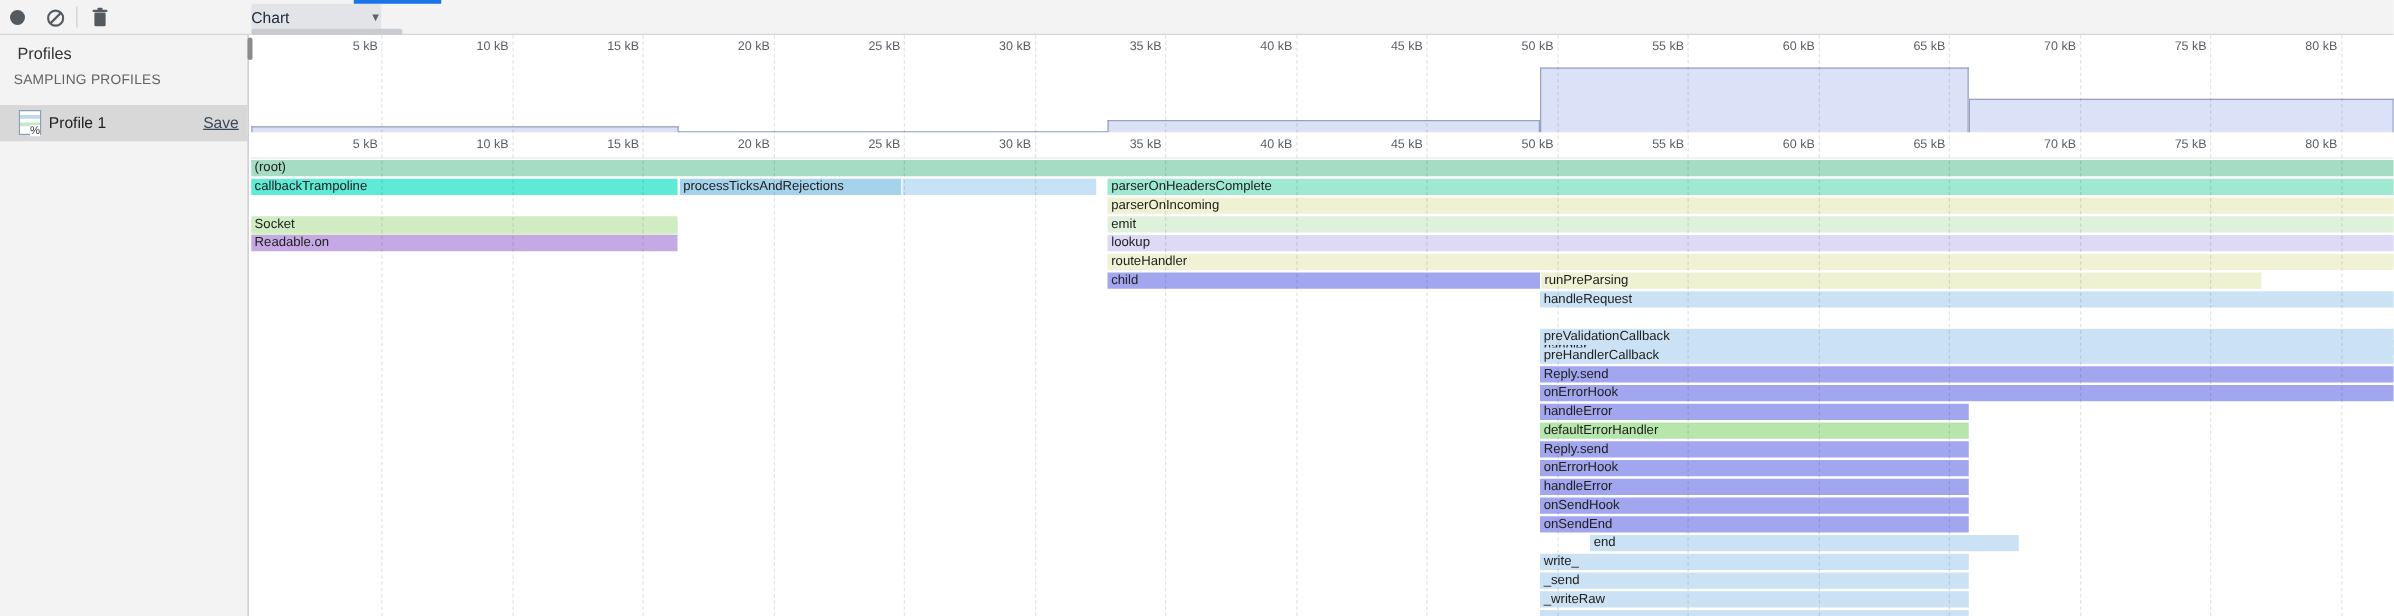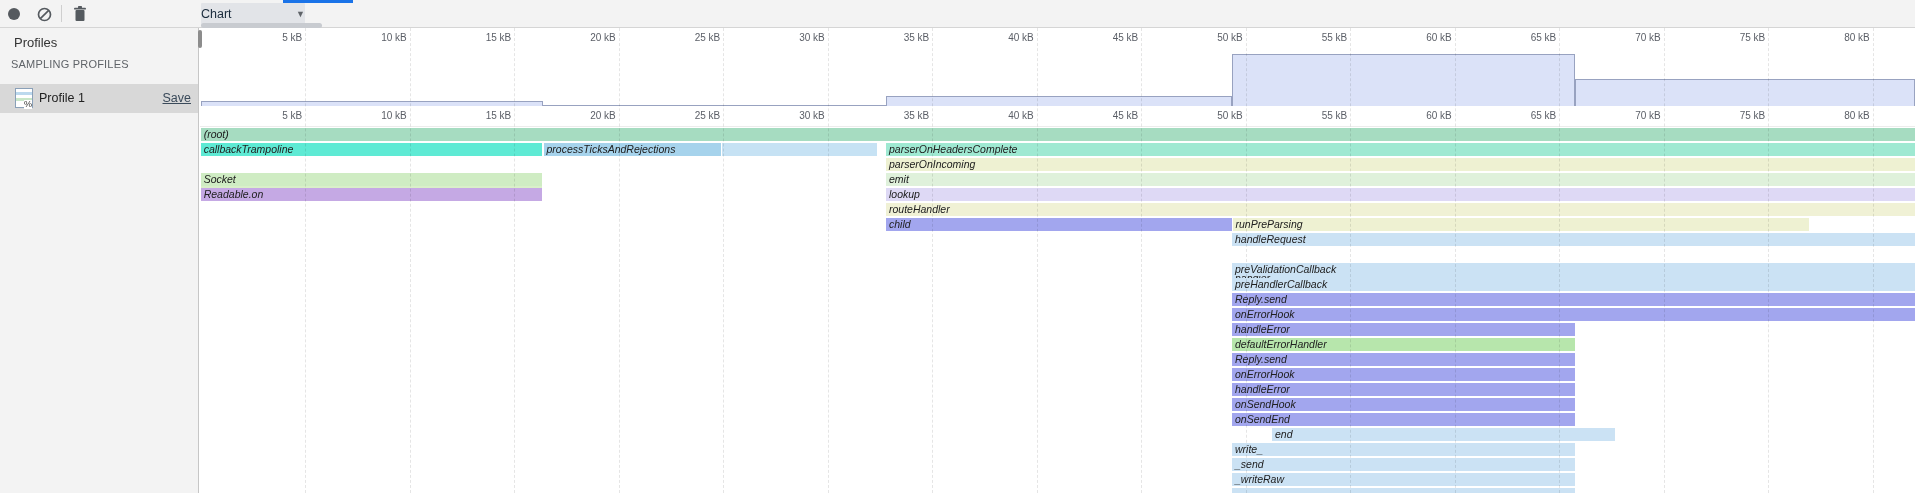--- a/index.html
+++ b/index.html
@@ -31,21 +31,21 @@
   .profile-icon .pct{position:absolute;right:0px;bottom:-2px;font-size:9px;color:#333;background:#fff;line-height:9px;}
   .profile-name{position:absolute;left:39px;top:7px;font-size:12.5px;color:#222;}
   .save-link{position:absolute;right:7px;top:7px;font-size:12.5px;color:#3a4a5a;text-decoration:underline;cursor:pointer;}
   
   .chart-area{position:absolute;left:200px;top:28px;width:1715px;height:465px;background:#fff;}
   .scroll-thumb{position:absolute;left:201px;top:23px;width:121px;height:5px;border-radius:3px;background:#c8cbd0;cursor:pointer;}
   .v-handle{position:absolute;left:198px;top:30px;width:4px;height:18px;border-radius:2px;background:#8c8c8c;cursor:pointer;}
   .ruler-label{position:absolute;width:60px;text-align:right;font-size:10px;color:#5a5e66;white-space:nowrap;}
   .ovr-step{position:absolute;background:rgba(219,226,248,0.96);border:1px solid #98a2c0;border-bottom:none;box-sizing:border-box;}
   .flame-ruler{position:absolute;left:0;top:78px;width:100%;height:21px;background:#fff;border-bottom:1px solid #ececec;box-sizing:border-box;}
-  .flame-bar{position:absolute;height:12.4px;overflow:hidden;font-size:10.5px;line-height:12.5px;color:#202020;padding-left:3px;box-sizing:border-box;white-space:nowrap;cursor:pointer;font-style:italic;}
+  .flame-bar{position:absolute;height:12.4px;overflow:hidden;font-size:10.5px;line-height:12.5px;color:#202020;padding-left:3px;box-sizing:border-box;white-space:nowrap;cursor:pointer;}
   .pattern-dots{background-image:radial-gradient(rgba(255,255,255,.55) 1px, transparent 1.4px);background-size:8px 8px;}
   .gridline{position:absolute;top:0;width:0;border-left:1px dashed rgba(0,0,0,0.10);pointer-events:none;}
 </style>
 </head>
 <body>
 
 <div class="toolbar">
   <div class="tb-btn" style="left:2px">
     <span class="record-dot"></span>
   </div>

